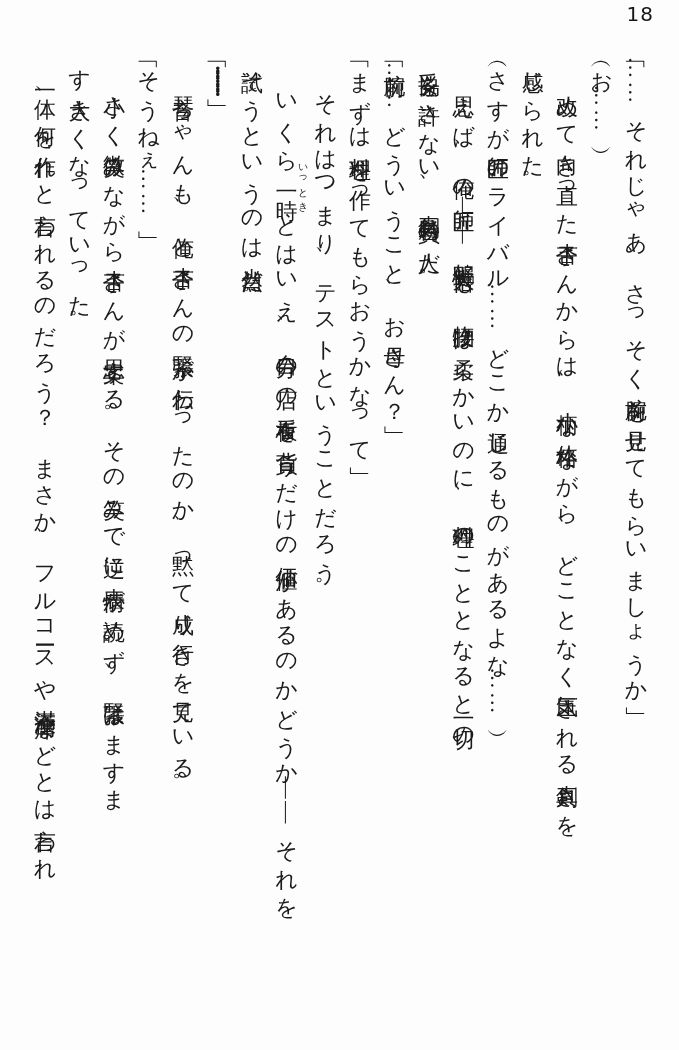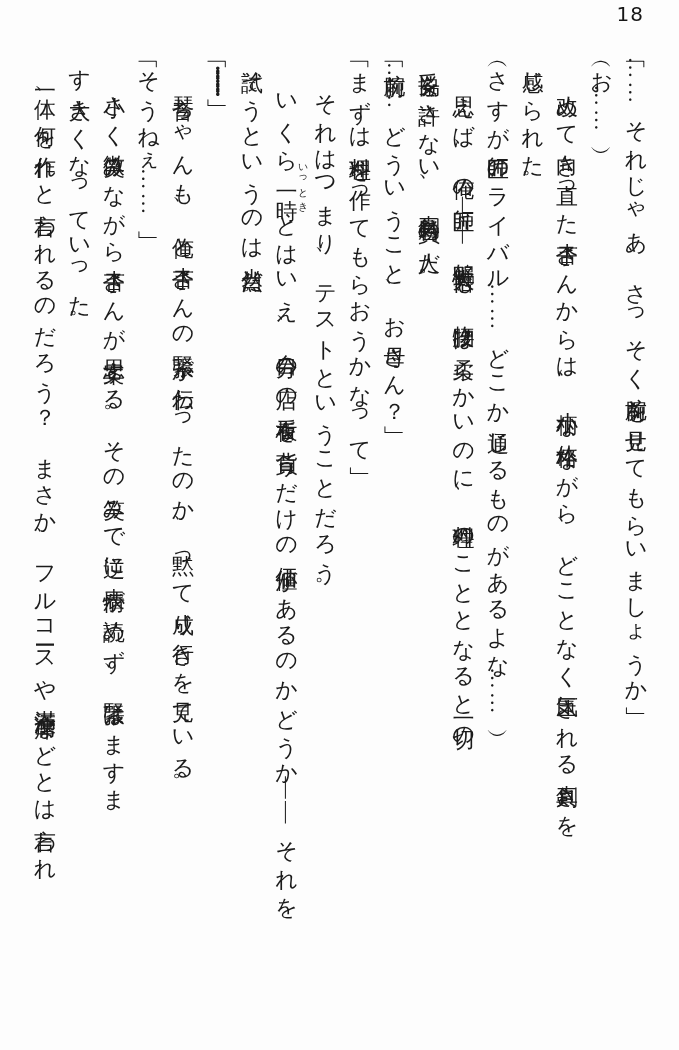--- a/index.html
+++ b/index.html
@@ -10,21 +10,21 @@
   .page {
     position: relative;
     width: 679px;
     height: 1050px;
     background: #fdfdfd;
     overflow: hidden;
   }
   .page-number {
     position: absolute;
     top: 2px;
-    right: 35px;
+    right: 25px;
     font-family: "DejaVu Sans", "Liberation Sans", sans-serif;
     font-size: 20px;
     font-weight: 500;
     color: #161616;
     letter-spacing: 1px;
   }
   .text-block {
     position: absolute;
     top: 54px;
     right: 26px;

